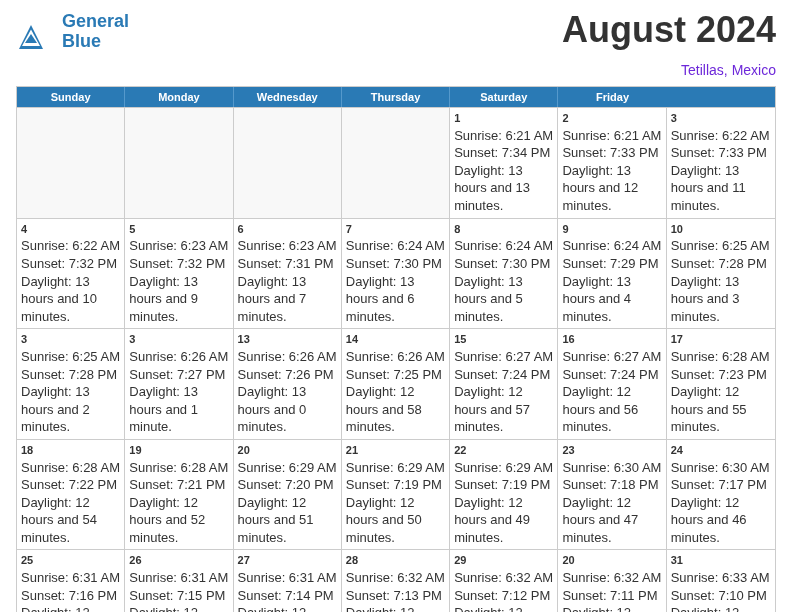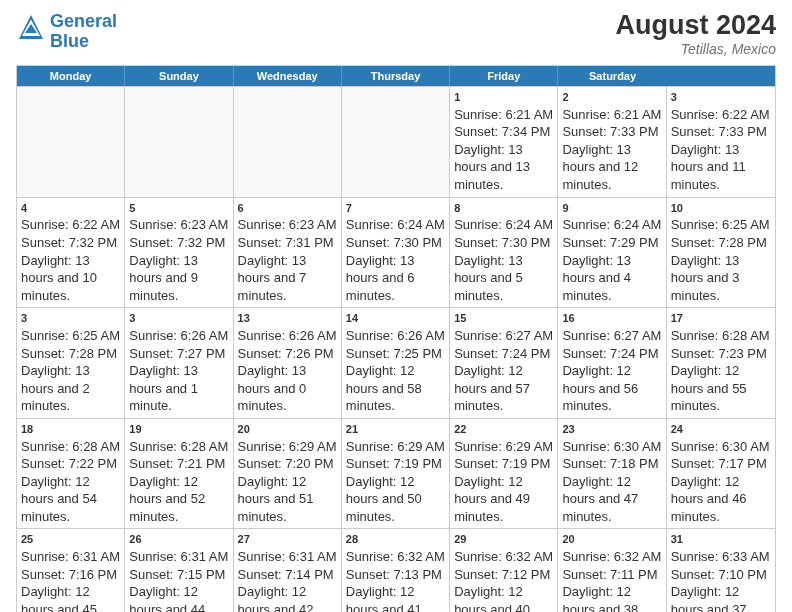--- a/index.html
+++ b/index.html
@@ -18,50 +18,49 @@
       flex-direction: column;
     }
     .header {
       display: flex;
       justify-content: space-between;
       align-items: flex-start;
       margin-bottom: 8px;
     }
     .logo {
       display: flex;
-      align-items: flex-start;
-      gap: 4px;
+      align-items: flex-end;
+      gap: 16px;
     }
     .logo-text {
       font-size: 18px;
       font-weight: bold;
       color: #333;
       line-height: 1.1;
     }
     .logo-text span {
       color: #2a7ab5;
     }
     .logo-icon {
       width: 30px;
       height: 30px;
     }
     .title-block {
       text-align: right;
     }
     .main-title {
-      font-size: 27px;
+      font-size: 36px;
       font-weight: bold;
       color: #333;
       line-height: 1;
     }
     .subtitle {
       font-size: 14px;
-      color: #737373;
-      margin-top: 2px;
-      font-style: italic;
+      color: #6d28d9;
+      margin-top: 14px;
     }
     .calendar {
       flex: 1;
       display: flex;
       flex-direction: column;
       border: 1px solid #ccc;
     }
     .cal-header-row {
       display: grid;
       grid-template-columns: repeat(7, 1fr);
@@ -141,26 +140,26 @@
       </div>
     </div>
     <div class="title-block">
       <div class="main-title">August 2024</div>
       <div class="subtitle">Tetillas, Mexico</div>
     </div>
   </div>
 
   <div class="calendar">
     <div class="cal-header-row">
-    <div class="cal-header-cell">Monday</div>
-        <div class="cal-header-cell">Sunday</div>
+    <div class="cal-header-cell">Sunday</div>
+        <div class="cal-header-cell">Monday</div>
         <div class="cal-header-cell">Wednesday</div>
         <div class="cal-header-cell">Thursday</div>
+        <div class="cal-header-cell">Saturday</div>
         <div class="cal-header-cell">Friday</div>
-        <div class="cal-header-cell">Saturday</div>
       </div>
     <div class="cal-body">
     <div class="cal-row">
           <div class="cal-cell empty"></div>
           <div class="cal-cell empty"></div>
           <div class="cal-cell empty"></div>
           <div class="cal-cell empty"></div>
           <div class="cal-cell"><span class="day-num">1</span><span class="sun-info">Sunrise: 6:21 AM<br>Sunset: 7:34 PM<br>Daylight: 13 hours and 13 minutes.</span></div>
           <div class="cal-cell"><span class="day-num">2</span><span class="sun-info">Sunrise: 6:21 AM<br>Sunset: 7:33 PM<br>Daylight: 13 hours and 12 minutes.</span></div>
           <div class="cal-cell"><span class="day-num">3</span><span class="sun-info">Sunrise: 6:22 AM<br>Sunset: 7:33 PM<br>Daylight: 13 hours and 11 minutes.</span></div>

